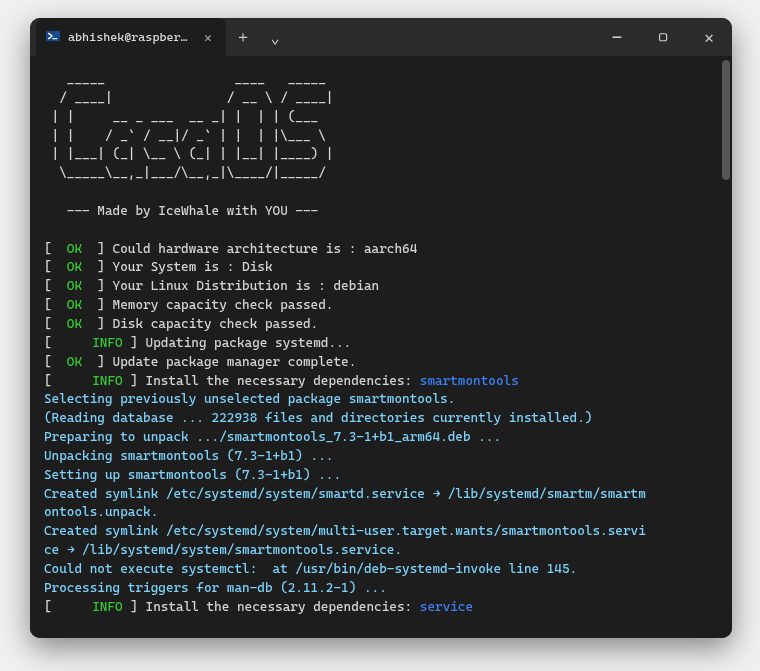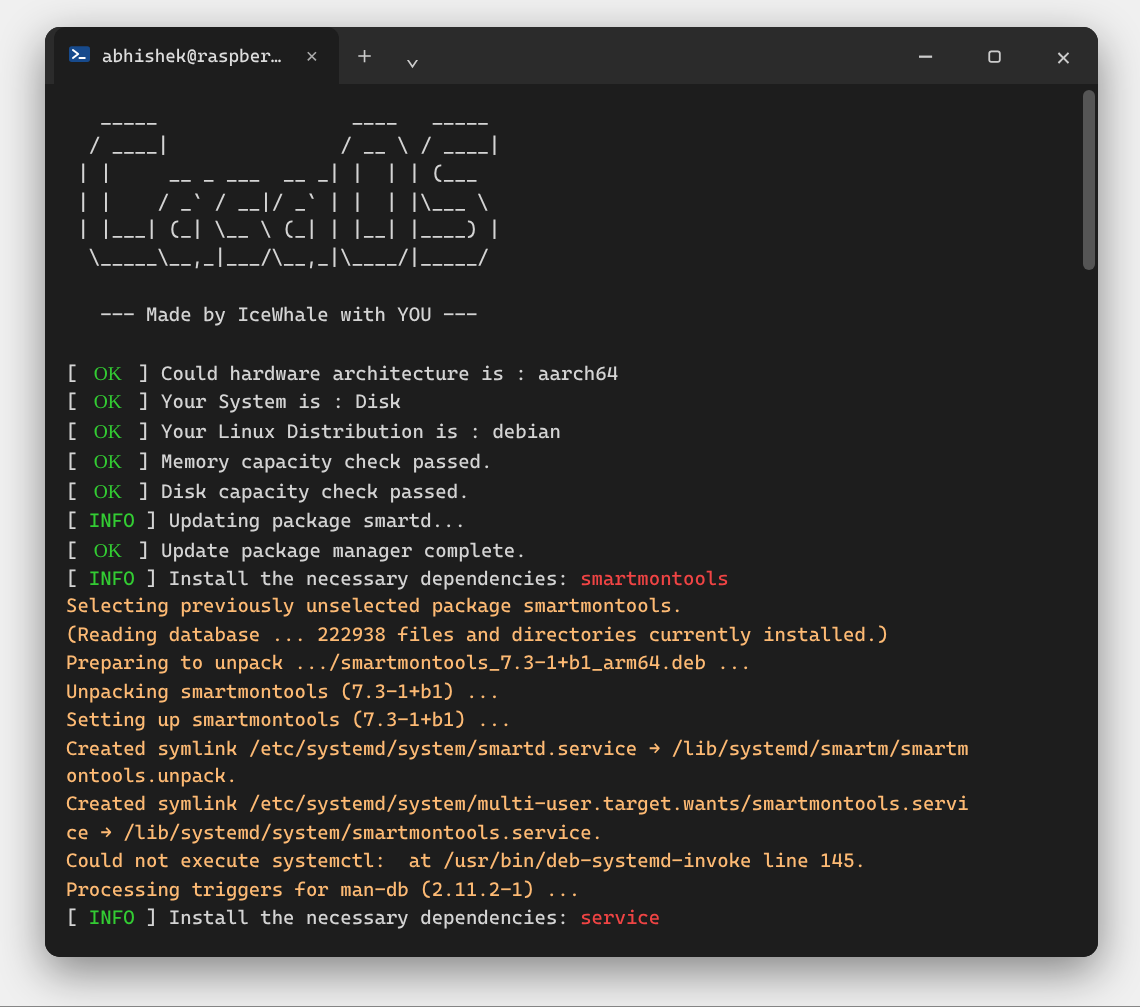--- a/index.html
+++ b/index.html
@@ -68,24 +68,24 @@
   .scrollbar {
     position:absolute;
     top:38px; right:0; width:12px; bottom:0;
     background:transparent;
   }
   .thumb {
     position:absolute;
     top:4px; left:2px; right:2px; height:120px;
     background:#555; border-radius:4px;
   }
-  .ok   { color:#33cc33;font-family:Liberation Serif, serif; }
-  .info { color:#33cc33; }
-  .yel  { color:#ef4444; }
-  .dim  { color:#fdba74; }
+  .ok   { color:#33cc33; }
+  .info { color:#33cc33;margin-left:33px; }
+  .yel  { color:#3b82f6; }
+  .dim  { color:#7dd3fc; }
   .brkt { color:#d4d4d4; }
 </style>
 </head>
 <body>
 
 <div class="window">
 
   <div class="titlebar">
     <div class="tab">
       <span>
@@ -123,21 +123,21 @@
 <span> | |___| (_| \__ \ (_| | |__| |____) |</span>
 <span>  \_____\__,_|___/\__,_|\____/|_____/ </span>
 <span>                                      </span></span>
 <span>   --- Made by IceWhale with YOU ---</span>
 
 <span class="brkt">[ </span><span class="ok"> OK </span><span class="brkt"> ] </span><span>Could hardware architecture is : aarch64</span>
 <span class="brkt">[ </span><span class="ok"> OK </span><span class="brkt"> ] </span><span>Your System is : Disk</span>
 <span class="brkt">[ </span><span class="ok"> OK </span><span class="brkt"> ] </span><span>Your Linux Distribution is : debian</span>
 <span class="brkt">[ </span><span class="ok"> OK </span><span class="brkt"> ] </span><span>Memory capacity check passed.</span>
 <span class="brkt">[ </span><span class="ok"> OK </span><span class="brkt"> ] </span><span>Disk capacity check passed.</span>
-<span class="brkt">[ </span><span class="info">INFO</span><span class="brkt"> ] </span><span>Updating package smartd...</span>
+<span class="brkt">[ </span><span class="info">INFO</span><span class="brkt"> ] </span><span>Updating package systemd...</span>
 <span class="brkt">[ </span><span class="ok"> OK </span><span class="brkt"> ] </span><span>Update package manager complete.</span>
 <span class="brkt">[ </span><span class="info">INFO</span><span class="brkt"> ] </span><span>Install the necessary dependencies: </span><span class="yel">smartmontools</span>
 <span class="dim">Selecting previously unselected package smartmontools.</span>
 <span class="dim">(Reading database ... 222938 files and directories currently installed.)</span>
 <span class="dim">Preparing to unpack .../smartmontools_7.3-1+b1_arm64.deb ...</span>
 <span class="dim">Unpacking smartmontools (7.3-1+b1) ...</span>
 <span class="dim">Setting up smartmontools (7.3-1+b1) ...</span>
 <span class="dim">Created symlink /etc/systemd/system/smartd.service → /lib/systemd/smartm/smartm</span>
 <span class="dim">ontools.unpack.</span>
 <span class="dim">Created symlink /etc/systemd/system/multi-user.target.wants/smartmontools.servi</span>

